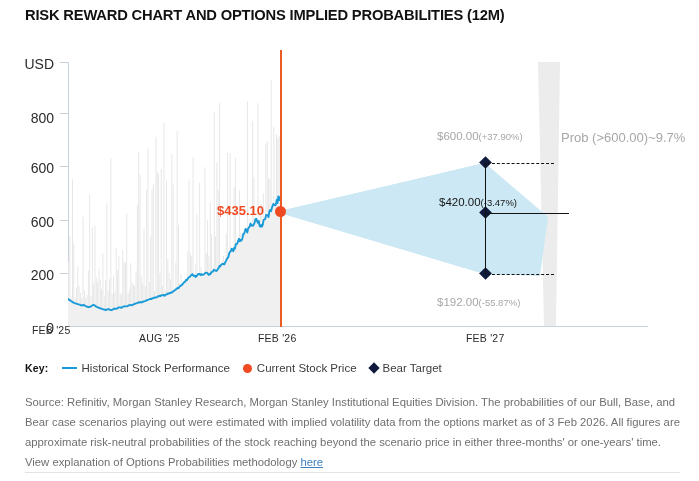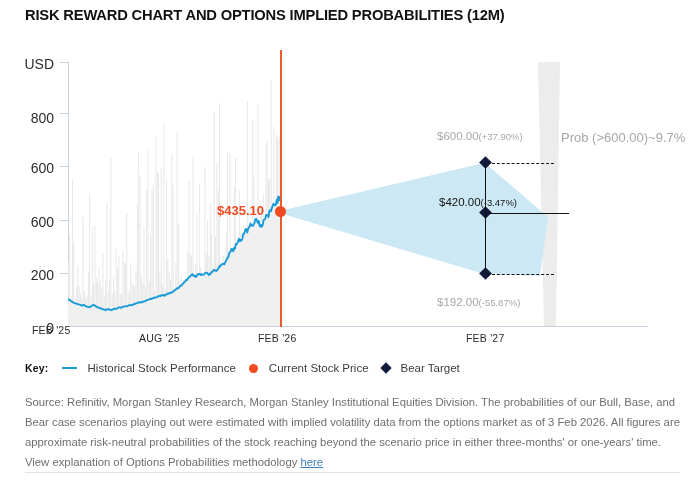--- a/index.html
+++ b/index.html
@@ -54,21 +54,21 @@
   .scn-dark{color:#151515;}
   .scn-pct{font-size:9.5px;}
 
   .prob-label{position:absolute;font-size:13px;white-space:nowrap;}
   .prob-gray{color:#a7a7a7;}
   .prob-dark{color:#151515;}
 
   
   .key{position:absolute;left:25px;top:362px;display:flex;align-items:center;gap:6px;font-size:11.5px;}
   .key-word{font-weight:bold;color:#111;font-size:10.5px;letter-spacing:0.2px;}
-  .key-item{display:flex;align-items:center;gap:11px;margin-left:7px;color:#3d3d3d;}
+  .key-item{display:flex;align-items:center;gap:5px;margin-left:7px;color:#3d3d3d;}
   .k-line{width:15px;height:2.6px;background:#1a9bd7;display:inline-block;}
   .k-dot{width:9px;height:9px;border-radius:50%;background:#f04a23;display:inline-block;}
   .k-dia{width:8px;height:8px;background:#101a3c;display:inline-block;transform:rotate(45deg);}
 
   
   .source{
     position:absolute;left:25px;top:392px;width:655px;
     font-size:11.3px;line-height:20px;color:#6f6f6f;
   }
   .source a{color:#3d7fc1;text-decoration:underline;}

